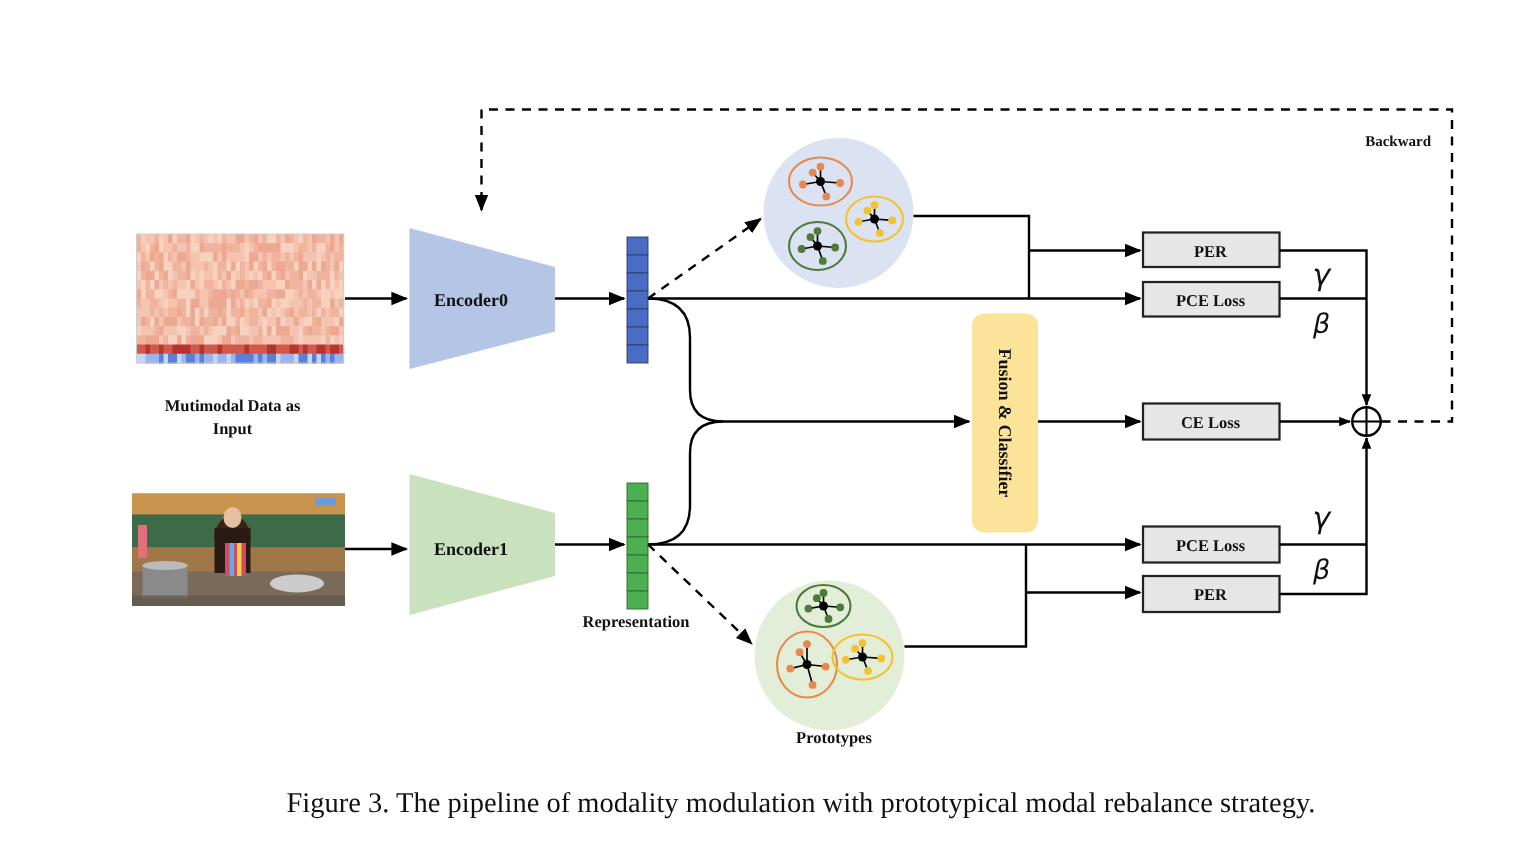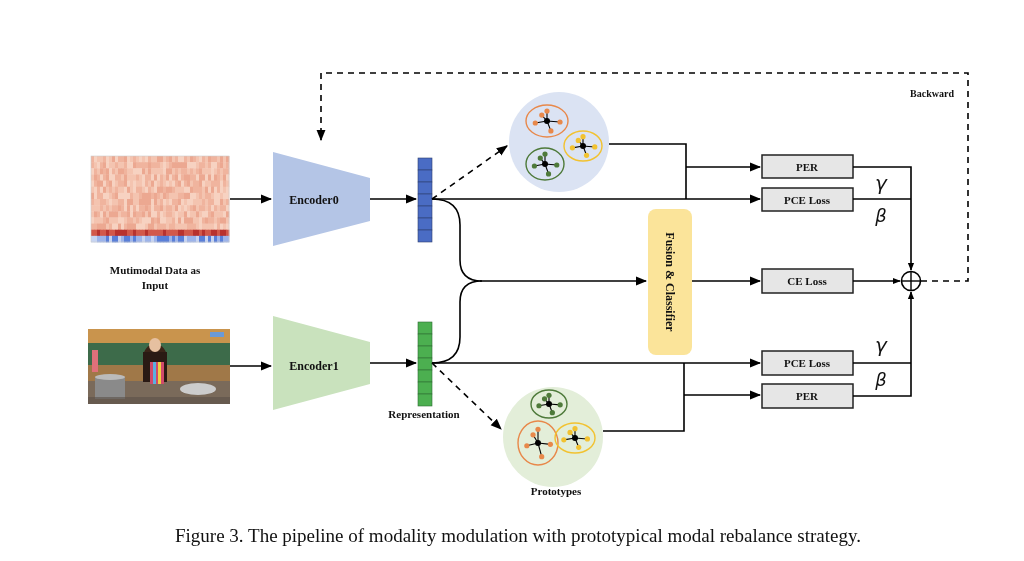--- a/index.html
+++ b/index.html
@@ -1,21 +1,21 @@
 <!DOCTYPE html>
 <html><head>
   <meta charset="utf-8">
   <style>
     html, body { margin: 0; padding: 0; background: #ffffff; }
     body { width: 1024px; height: 561px; position: relative; overflow: hidden; }
     #diagram { position: absolute; left: 0; top: 0; width: 1024px; height: 561px; }
     .lbl-bold { font-family: "Liberation Serif", "DejaVu Serif", serif; font-weight: bold; fill: #111; }
     .caption { position: absolute; left: 0; top: 525px; width: 1024px; text-align: center;
       font-family: "Liberation Serif", "DejaVu Serif", serif; font-size: 19px; color: #111; }
-    .caption span { position: relative; left: 6px; }
+    .caption span { position: relative; left: 22px; }
     .greek { font-family: "DejaVu Sans", sans-serif; font-style: italic; fill: #111; }
   </style>
 </head>
 <body>
 
 <svg id="diagram" xmlns="http://www.w3.org/2000/svg" viewBox="0 0 1024 561">
   <defs>
     <marker id="arr" viewBox="0 0 10 10" refX="9" refY="5" markerWidth="7" markerHeight="7" orient="auto-start-reverse">
       <path d="M0,1 L10,5 L0,9 z" fill="#000"></path>
     </marker>

